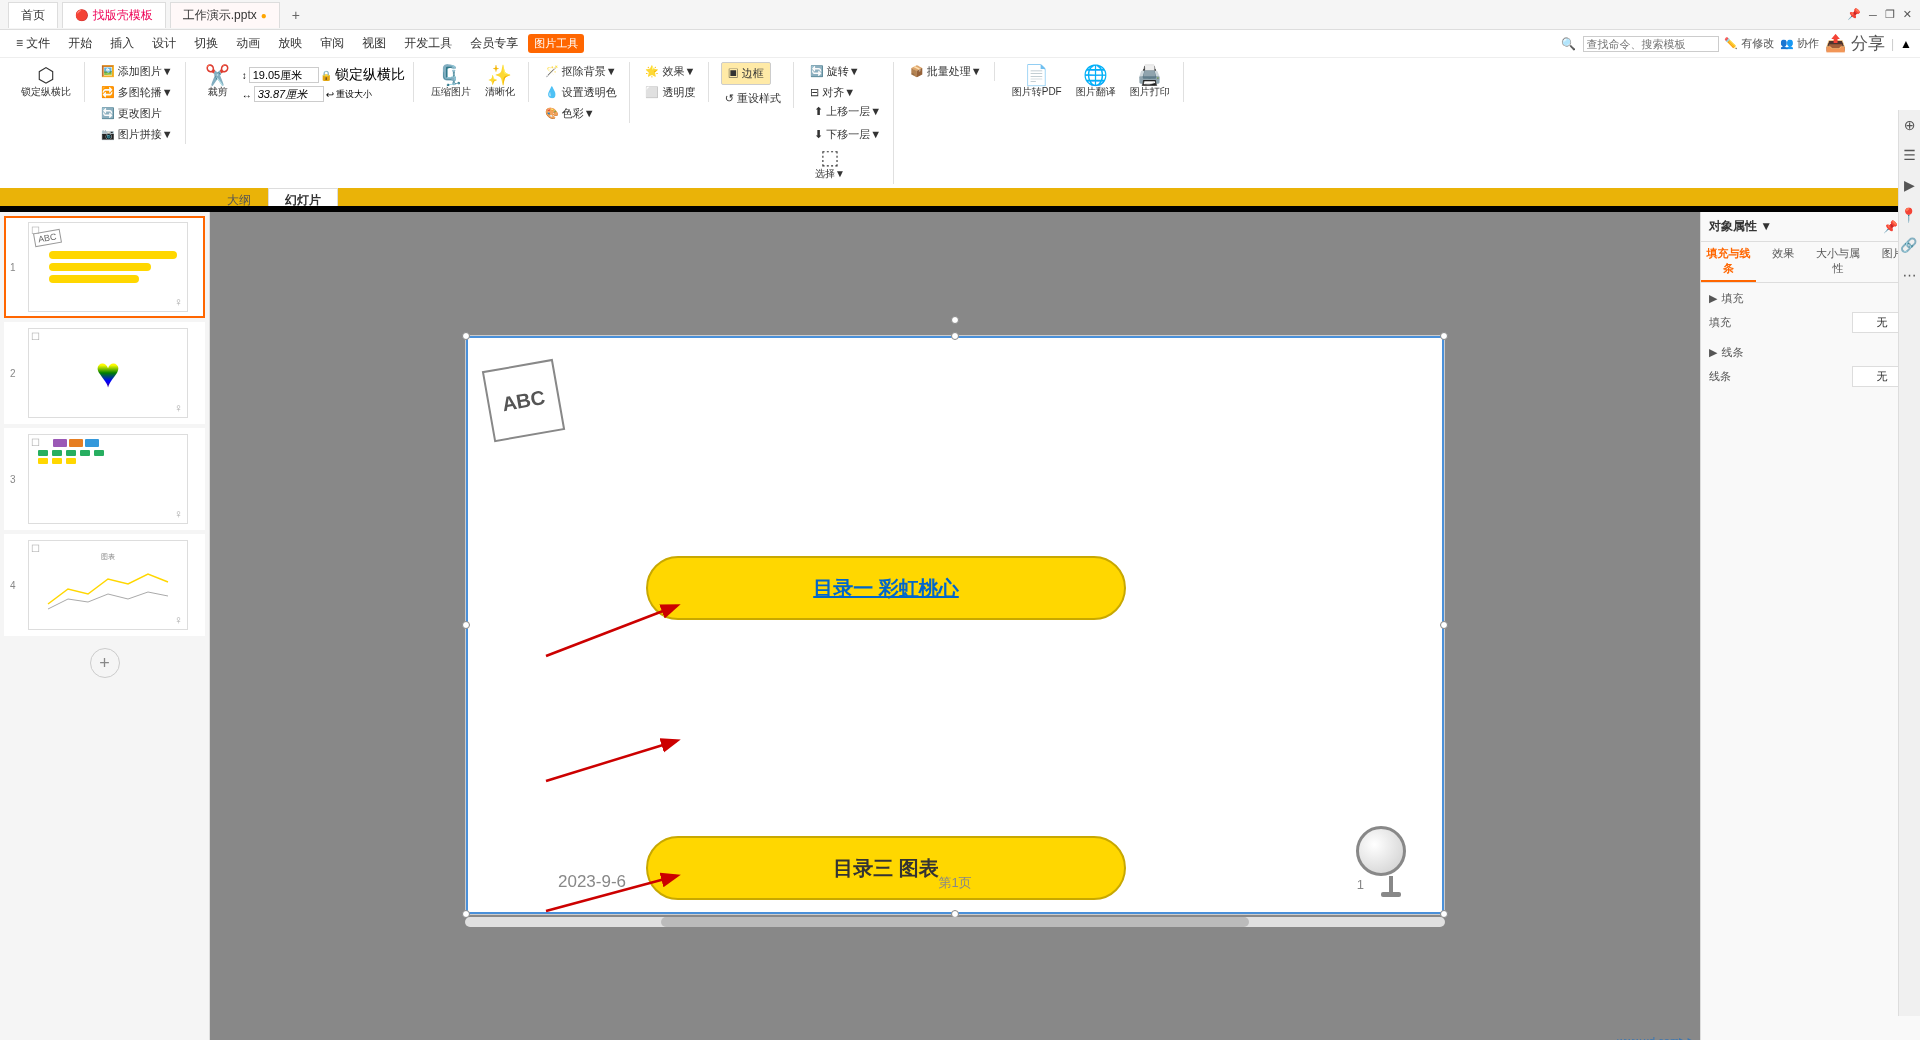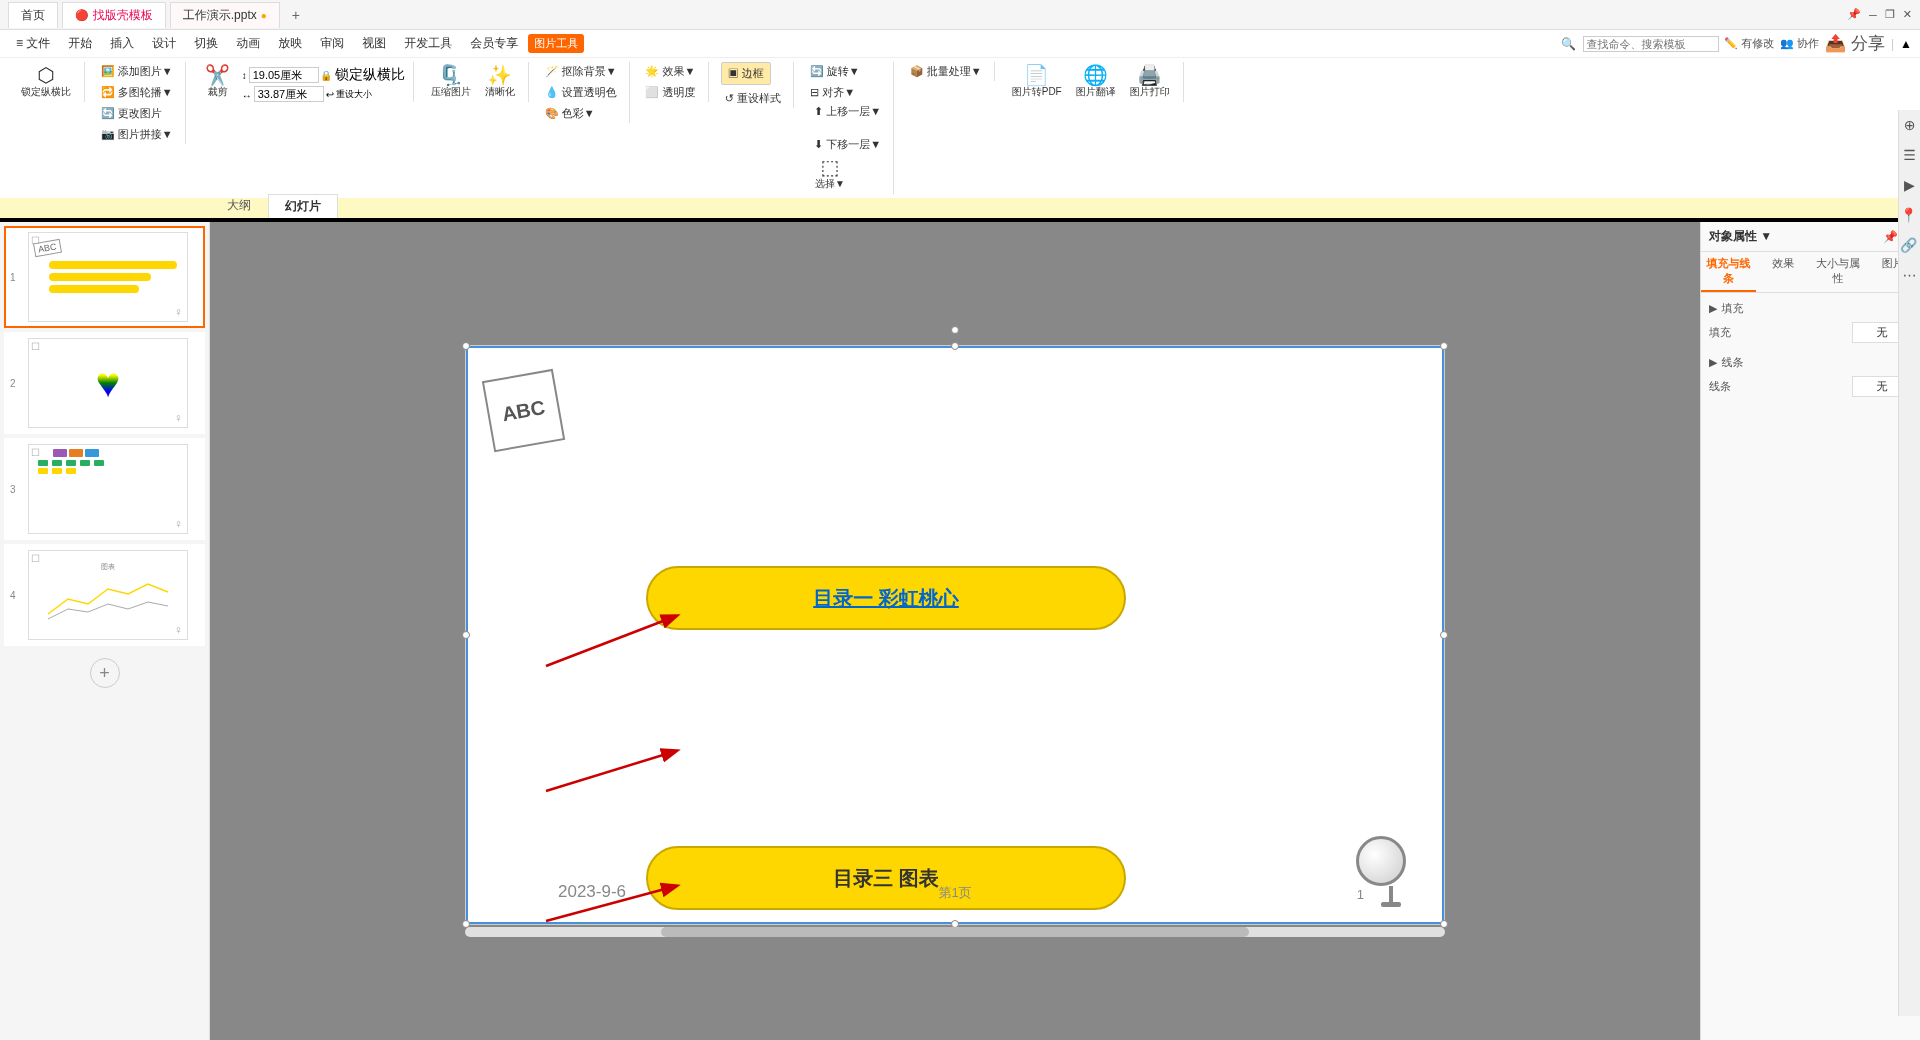--- a/index.html
+++ b/index.html
@@ -17,21 +17,21 @@
     .menu-item { padding: 2px 8px; font-size: 12px; color: #333; cursor: pointer; }
 
     #ribbon { display: flex; align-items: flex-start; padding: 4px 8px; gap: 4px; min-height: 90px; background: #fff; }
     .ribbon-group { display: flex; flex-direction: column; align-items: flex-start; border-right: 1px solid #e0e0e0; padding: 0 8px; }
     .ribbon-group-content { display: flex; align-items: flex-start; gap: 4px; flex: 1; }
     .ribbon-btn { display: flex; flex-direction: column; align-items: center; justify-content: center; padding: 3px 5px; cursor: pointer; font-size: 10px; color: #333; min-width: 40px; }
     .ribbon-icon { font-size: 20px; line-height: 1; }
     .ribbon-btn-sm { display: flex; align-items: center; gap: 2px; padding: 2px 4px; cursor: pointer; font-size: 11px; color: #333; }
 
     
-    #view-tabs { display: flex; background: #fef9c3; border-bottom: 4px solid #000000; padding: 0 210px; height: 24px; align-items: flex-end; }
+    #view-tabs { display: flex; background: #eab308; border-bottom: 6px solid #000000; padding: 0 210px; height: 24px; }
     .view-tab { padding: 3px 16px; font-size: 12px; cursor: pointer; color: #555; border: 1px solid transparent; }
     .view-tab.active { background: #fff; border: 1px solid #ddd; border-bottom: none; color: #333; font-weight: bold; }
 
     
     #main { display: flex; height: calc(1040px - 30px - 28px - 96px - 24px - 24px); }
 
     
     #slide-panel { width: 210px; background: #f5f5f5; border-right: 1px solid #ddd; overflow-y: auto; padding: 4px; display: flex; flex-direction: column; gap: 4px; }
     .slide-thumb { border: 2px solid transparent; cursor: pointer; background: #fff; position: relative; padding: 4px; display: flex; align-items: center; gap: 4px; }
     .slide-thumb.active { border-color: #ff6600; }
@@ -171,21 +171,21 @@
       </div>
       <div style="display:flex;flex-direction:column;gap:2px;padding-top:4px;">
         <div style="display:flex;align-items:center;gap:2px;font-size:10px;">
           <span>↕</span>
             <input class="ribbon-input" style="width: 70px;" value="19.05厘米">
           <span>🔒</span>
             <span style="font-size:14px;">锁定纵横比</span>
         </div>
         <div style="display:flex;align-items:center;gap:2px;font-size:10px;">
           <span>↔</span>
-            <input class="ribbon-input" style="width: 70px;" value="33.87厘米">
+            <input class="ribbon-input" style="width: 70px; font-style: italic;" value="33.87厘米">
           <span>↩</span>
             <span style="font-size:9px;">重设大小</span>
         </div>
       </div>
     </div>
   </div>
 
   <div class="ribbon-group">
     <div class="ribbon-group-content">
       <div class="ribbon-btn">
@@ -219,21 +219,21 @@
       <div class="ribbon-btn-sm" style="background:#ffeaa7;padding:3px 6px;border:1px solid #ccc;border-radius:2px;">▣ 边框</div>
       <div class="ribbon-btn-sm">↺ 重设样式</div>
     </div>
   </div>
 
   <div class="ribbon-group">
     <div class="ribbon-group-content" style="flex-direction:column;gap:2px;">
       <div class="ribbon-btn-sm">🔄 旋转▼</div>
       <div class="ribbon-btn-sm">⊟ 对齐▼</div>
     </div>
-    <div class="ribbon-group-content" style="flex-direction:column;gap:14px;margin-left:4px;">
+    <div class="ribbon-group-content" style="flex-direction:column;gap:4px;margin-left:4px;">
       <div class="ribbon-btn-sm">⬆ 上移一层▼</div>
       <div class="ribbon-btn-sm">⬇ 下移一层▼</div>
     </div>
     <div class="ribbon-group-content" style="flex-direction:column;gap:2px;margin-left:4px;">
       <div class="ribbon-btn">
         <div class="ribbon-icon">⬚</div>
         <div>选择▼</div>
       </div>
     </div>
   </div>

